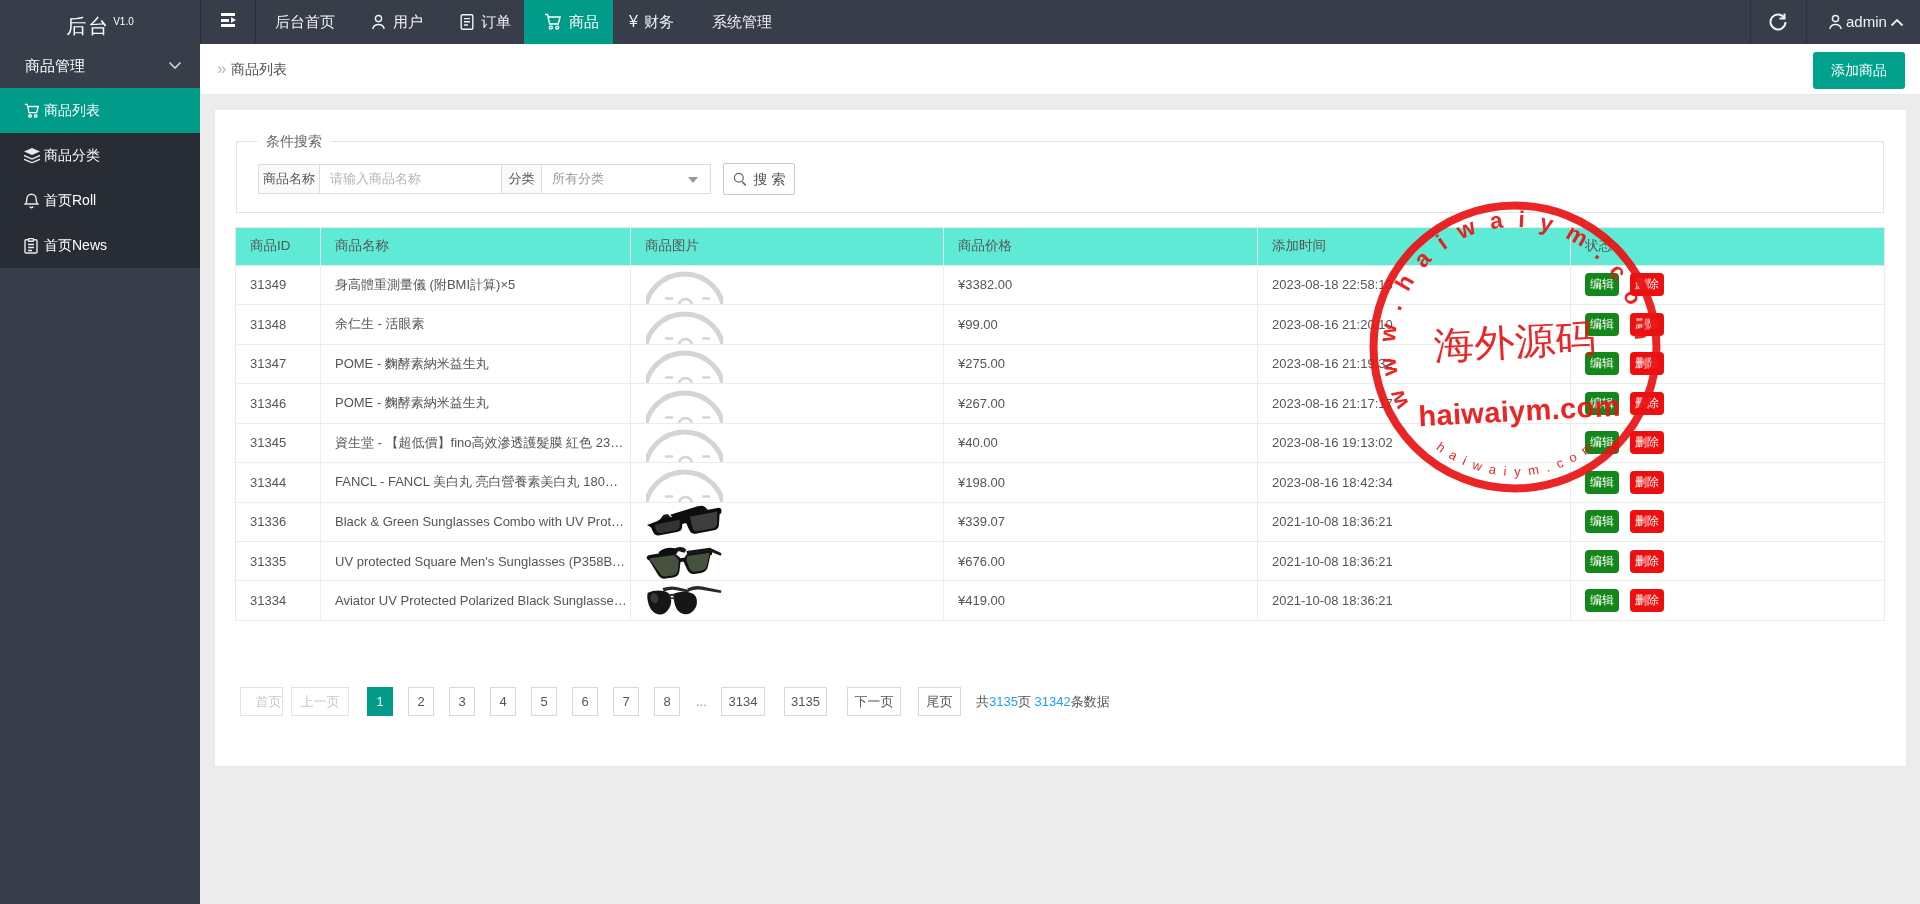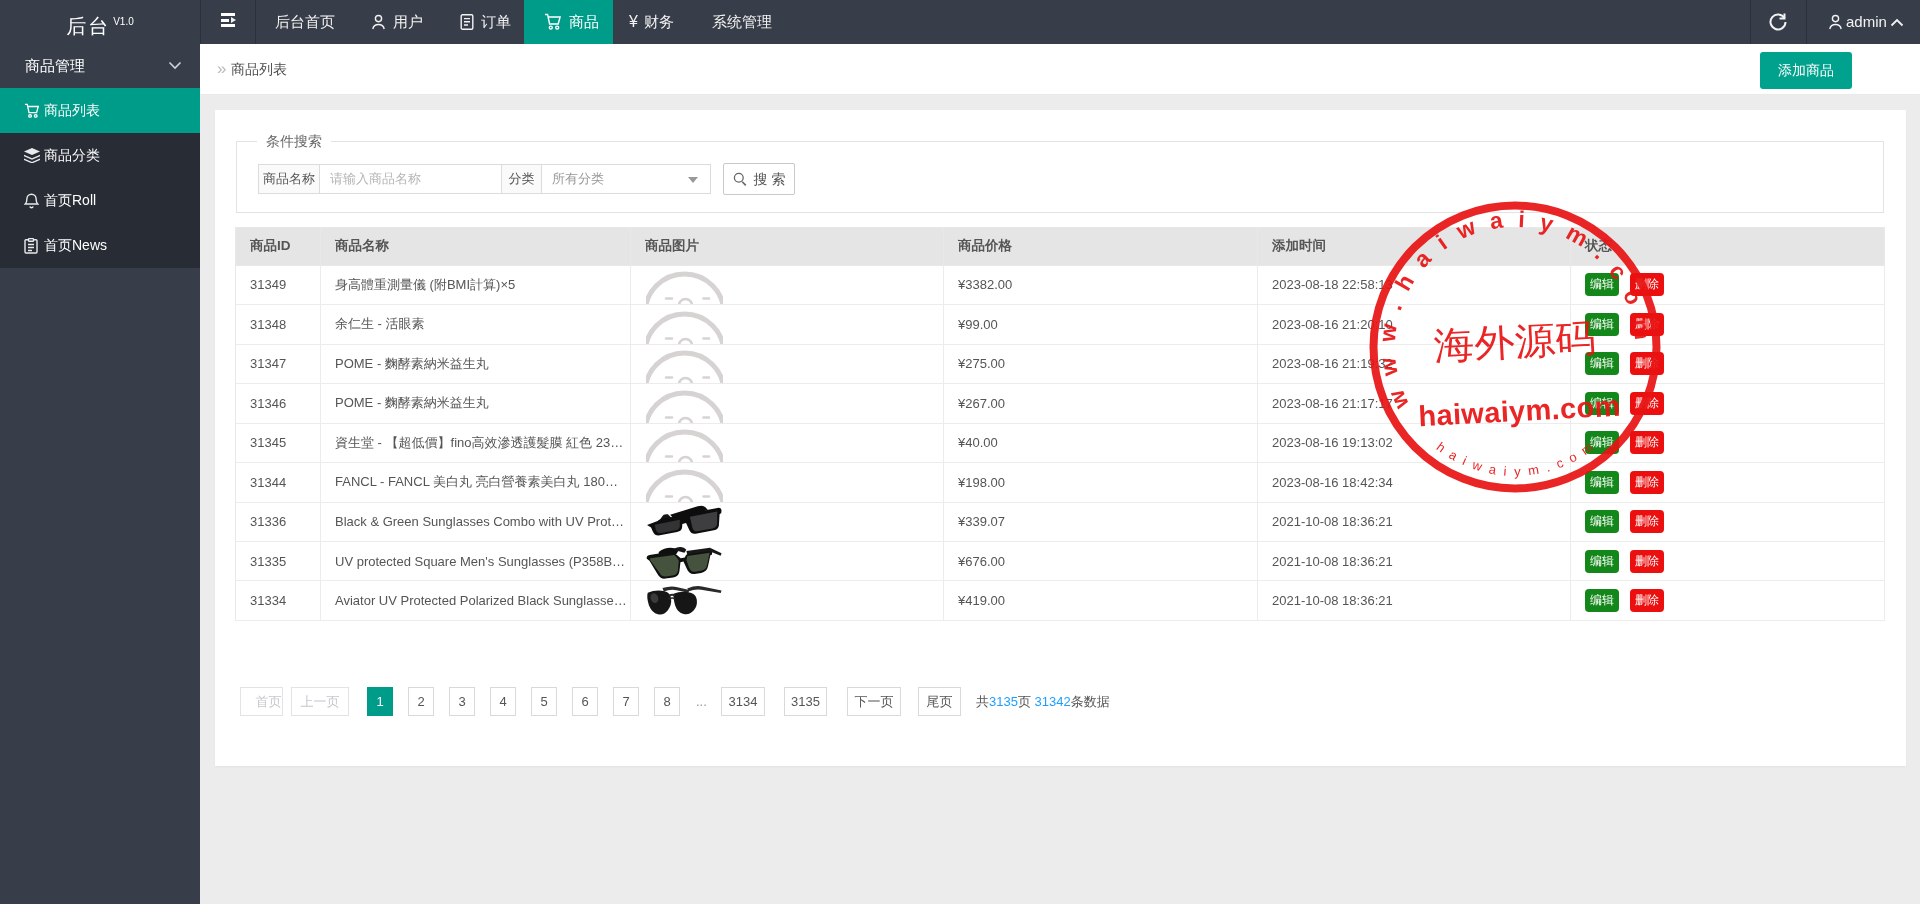--- a/index.html
+++ b/index.html
@@ -25,39 +25,39 @@
 #submenu { position:absolute; left:0; top:44px; width:200px; height:180px; background:#282c35; }
 .sitem { position:absolute; left:0; width:200px; height:45px; line-height:45px; color:#fff; font-size:14px; }
 .sitem .txt { position:absolute; left:44px; top:0; }
 .sitem svg { position:absolute; left:24px; top:15px; }
 .sactive { background:#009c8a; }
 
 
 #crumb { position:absolute; left:200px; top:44px; width:1720px; height:51px; background:#fff; border-bottom:1px solid #e9e9e9; }
 #crumb .arr { position:absolute; left:17px; top:0; line-height:49px; color:#b9b9b9; font-size:17px; }
 #crumb .txt { position:absolute; left:31px; top:0; line-height:50px; color:#4d4d4d; font-size:14px; }
-#addbtn { position:absolute; left:1760px; top:52px; width:92px; height:37px; background:#00a28e; color:#fff; font-size:14px; text-align:center; line-height:37px; border-radius:3px; }
+#addbtn { position:absolute; left:1813px; top:52px; width:92px; height:37px; background:#00a28e; color:#fff; font-size:14px; text-align:center; line-height:37px; border-radius:3px; }
 
 
 #card { position:absolute; left:215px; top:110px; width:1691px; height:656px; background:#fff; box-shadow:0 1px 2px rgba(0,0,0,0.04); }
 
 
 #fs { position:absolute; left:21px; top:31px; width:1648px; height:72px; border:1px solid #e3e3e3; }
 #fslegend { position:absolute; left:42px; top:23px; background:#fff; padding:0 9px; font-size:14px; color:#666; line-height:16px; }
 .sl { position:absolute; height:30px; line-height:28px; font-size:13px; }
 #lab1 { left:43px; top:54px; width:62px; background:#fafafa; border:1px solid #dcdcdc; color:#555; text-align:center; }
 #inp1 { left:104px; top:54px; width:195px; background:#fff; border:1px solid #dcdcdc; color:#b5b5b5; padding-left:10px; }
 #lab2 { left:286px; top:54px; width:41px; background:#fafafa; border:1px solid #dcdcdc; color:#555; text-align:center; }
 #inp2 { left:326px; top:54px; width:170px; background:#fff; border:1px solid #dcdcdc; color:#999; padding-left:10px; }
 #inp2 .car { position:absolute; right:12px; top:12px; width:0; height:0; border:5px solid transparent; border-top:6px solid #999; }
 #sbtn { left:508px; top:53px; width:72px; height:32px; line-height:30px; background:#fff; border:1px solid #c9c9c9; border-radius:2px; color:#555; font-size:14px; text-align:center; }
 
 
 #tbl { position:absolute; left:20px; top:117px; width:1649px; border-collapse:separate; border-spacing:0; table-layout:fixed; font-size:13px; color:#555; }
-#tbl th { background:#e5e5e5; font-weight:bold; text-align:left; height:38.5px; border-top:1px solid #e8e8e8; border-bottom:1px solid #e8e8e8; border-right:1px solid #e8e8e8; padding:0 0 0 14px; color:#555; font-size:13.5px; }
+#tbl th { background:#5eead4; font-weight:normal; text-align:left; height:38.5px; border-top:1px solid #e8e8e8; border-bottom:1px solid #e8e8e8; border-right:1px solid #e8e8e8; padding:0 0 0 14px; color:#555; font-size:13.5px; }
 #tbl th:first-child, #tbl td:first-child { border-left:1px solid #e8e8e8; }
 #tbl td.nm { text-overflow:ellipsis; }
 #tbl td { height:39.36px; border-bottom:1px solid #ececec; border-right:1px solid #ececec; padding:0 0 0 14px; white-space:nowrap; overflow:hidden; background:#fff; }
 #tbl td.img { padding:0 0 0 15px; }
 #tbl td.img svg { display:block; margin-top:0.5px; }
 .btn { display:inline-block; padding:0 5px; height:23px; line-height:22px; border-radius:4px; color:#fff; font-size:12px; }
 .bgreen { background:#14871a; }
 .bred { background:#ec0f0f; margin-left:11px; }
 
 

